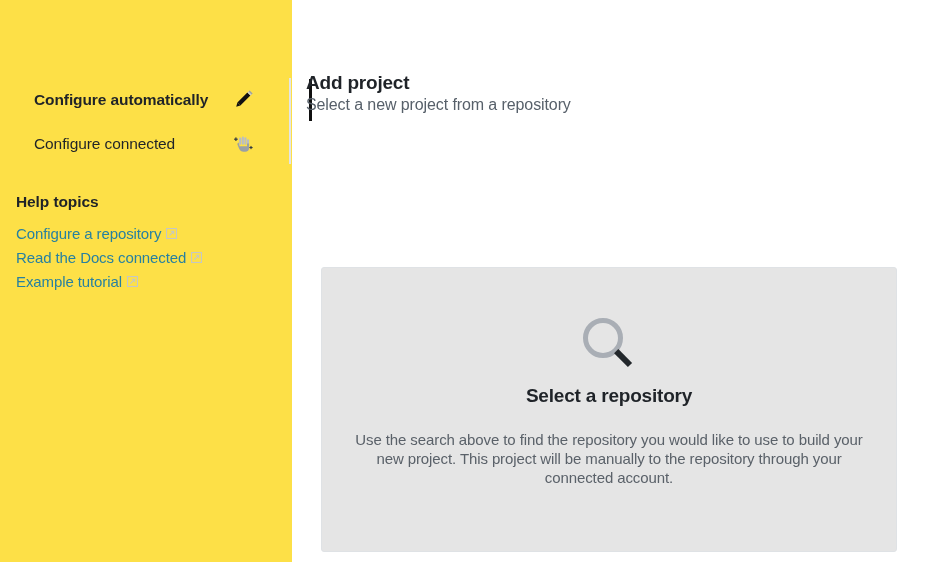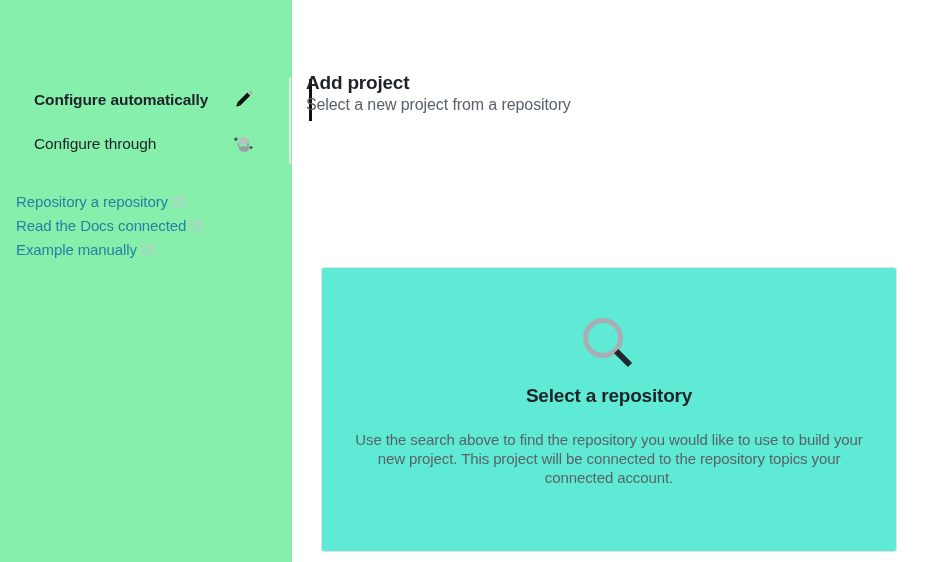--- a/index.html
+++ b/index.html
@@ -18,21 +18,21 @@
     -webkit-font-smoothing: antialiased;
   }
 
   
   #sidebar {
     position: absolute;
     left: 0;
     top: 0;
     width: 292px;
     height: 562px;
-    background: #86efac;
+    background: #fde047;
   }
 
   .nav-list {
     position: absolute;
     left: 0;
     top: 78px;
     width: 292px;
   }
 
   .nav-item {
@@ -194,21 +194,21 @@
   
   #empty-panel {
     position: absolute;
     left: 15px;
     top: 211px;
     width: 576px;
     height: 285px;
     box-sizing: border-box;
     border: 1px solid #dfe2e5;
     border-radius: 3px;
-    background: #5eead4;
+    background: #e5e5e5;
     display: flex;
     flex-direction: column;
     align-items: center;
   }
   #empty-icon {
     margin-top: 45px;
     width: 62px;
     height: 62px;
   }
   #empty-title {
@@ -244,21 +244,21 @@
 
           <path d="M17.6 3.4 L20.6 6.4 L19.4 7.6 L16.4 4.6 Z" fill="#c9ccd1"></path>
           <path d="M18.6 2.4 L21.6 5.4 L20.6 6.4 L17.6 3.4 Z" fill="#9aa0a6"></path>
 
           <path d="M6.4 14.6 L9.4 17.6 L5.2 18.8 Z" fill="#111111"></path>
         </svg>
       </span>
     </div>
 
     <div class="nav-item">
-      <span class="nav-item-label">Configure through</span>
+      <span class="nav-item-label">Configure connected</span>
       <span class="nav-icon">
         <svg width="24" height="24" viewBox="0 0 24 24">
 
           <g fill="#b9bdc3">
             <rect x="8.2" y="5.4" width="2.1" height="7.4" rx="1.05"></rect>
             <rect x="10.8" y="4.6" width="2.1" height="8.2" rx="1.05"></rect>
             <rect x="13.4" y="5.2" width="2.1" height="7.6" rx="1.05"></rect>
             <rect x="16.0" y="7.2" width="2.1" height="5.8" rx="1.05"></rect>
           </g>
           <path d="M7.6 10.6 c-1.1 0.4 -1.4 1.4 -1.0 2.4 l1.6 3.8 c0.8 1.9 2.3 3.0 4.3 3.0 h1.6 c2.6 0 4.0 -1.6 4.0 -4.0 v-4.2 h-2.1 v2.6 h-7.4 z" fill="#9aa0a6"></path>
@@ -271,23 +271,24 @@
           </g>
         </svg>
       </span>
     </div>
 
   </div>
 
   <div id="nav-divider"></div>
 
   <div id="help-topics">
+    <h3 id="help-topics-title">Help topics</h3>
 
     <div class="help-link-row">
-      <a class="help-link" href="#">Repository a repository</a>
+      <a class="help-link" href="#">Configure a repository</a>
       <span class="ext-icon">
         <svg width="11" height="11" viewBox="0 0 12 12">
           <rect x="0.6" y="0.6" width="10.8" height="10.8" fill="none" stroke="#c2c6cb" stroke-width="1.1"></rect>
           <path d="M3.6 8.4 L8.0 4.0" stroke="#c2c6cb" stroke-width="1.1" fill="none"></path>
           <path d="M5.2 3.6 L8.4 3.6 L8.4 6.8" stroke="#c2c6cb" stroke-width="1.1" fill="none"></path>
         </svg>
       </span>
     </div>
 
     <div class="help-link-row">
@@ -295,21 +296,21 @@
       <span class="ext-icon">
         <svg width="11" height="11" viewBox="0 0 12 12">
           <rect x="0.6" y="0.6" width="10.8" height="10.8" fill="none" stroke="#c2c6cb" stroke-width="1.1"></rect>
           <path d="M3.6 8.4 L8.0 4.0" stroke="#c2c6cb" stroke-width="1.1" fill="none"></path>
           <path d="M5.2 3.6 L8.4 3.6 L8.4 6.8" stroke="#c2c6cb" stroke-width="1.1" fill="none"></path>
         </svg>
       </span>
     </div>
 
     <div class="help-link-row">
-      <a class="help-link" href="#">Example manually</a>
+      <a class="help-link" href="#">Example tutorial</a>
       <span class="ext-icon">
         <svg width="11" height="11" viewBox="0 0 12 12">
           <rect x="0.6" y="0.6" width="10.8" height="10.8" fill="none" stroke="#c2c6cb" stroke-width="1.1"></rect>
           <path d="M3.6 8.4 L8.0 4.0" stroke="#c2c6cb" stroke-width="1.1" fill="none"></path>
           <path d="M5.2 3.6 L8.4 3.6 L8.4 6.8" stroke="#c2c6cb" stroke-width="1.1" fill="none"></path>
         </svg>
       </span>
     </div>
   </div>
 
@@ -322,16 +323,16 @@
 
 
   <div id="empty-panel">
     <span id="empty-icon">
       <svg width="62" height="62" viewBox="0 0 62 62">
         <circle cx="25" cy="25" r="17.5" fill="none" stroke="#a9aeb5" stroke-width="5"></circle>
         <path d="M38.2 38.2 L52 52" stroke="#22272b" stroke-width="6" stroke-linecap="butt"></path>
       </svg>
     </span>
     <h2 id="empty-title">Select a repository</h2>
-    <p id="empty-desc">Use the search above to find the repository you would like to use to build your new project. This project will be connected to the repository topics your connected account.</p>
+    <p id="empty-desc">Use the search above to find the repository you would like to use to build your new project. This project will be manually to the repository through your connected account.</p>
   </div>
 
 </div>
 
 </body></html>

